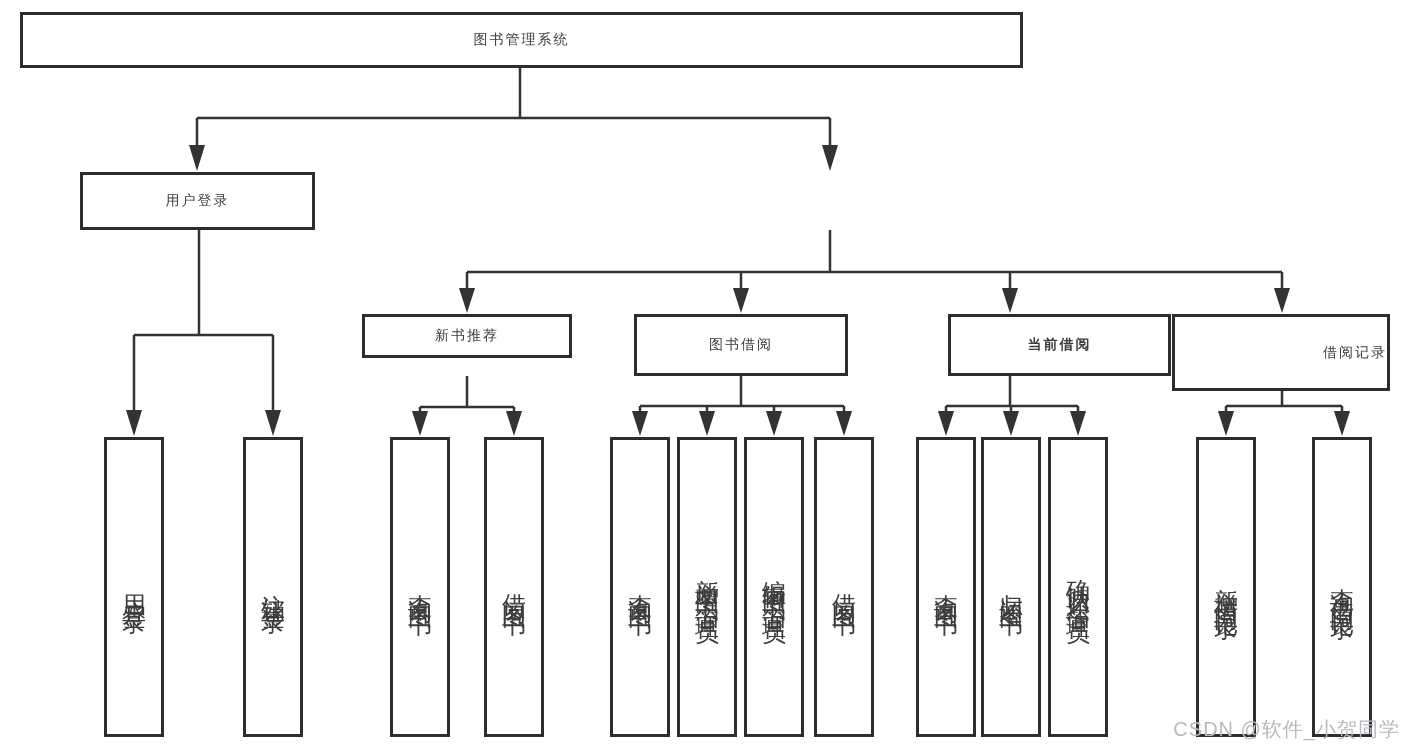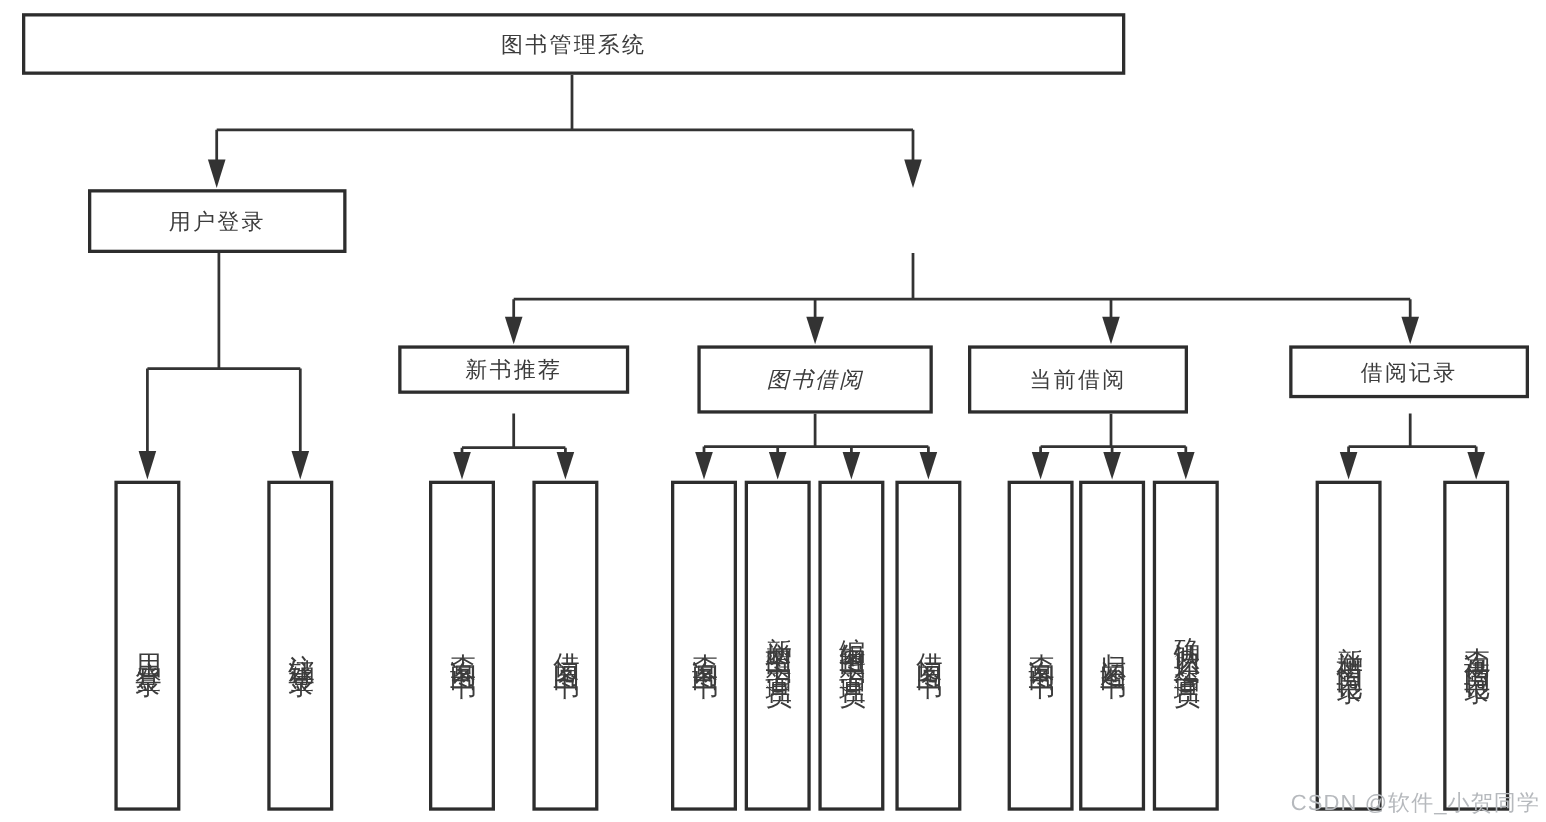--- a/index.html
+++ b/index.html
@@ -25,21 +25,21 @@
     position: absolute;
     box-sizing: border-box;
     background: #ffffff;
     border: 3px solid #2d2d2d;
     display: flex;
     align-items: center;
     justify-content: center;
     z-index: 2;
   }
   .hlabel {
-    font-size: 20px;
+    font-size: 14px;
     letter-spacing: 2px;
     color: #3c3c3c;
     white-space: nowrap;
   }
   .vtext {
     writing-mode: vertical-rl;
     text-orientation: mixed;
     font-size: 24px;
     letter-spacing: 6px;
     line-height: 1;
@@ -111,27 +111,27 @@
     <span class="hlabel">图书管理系统</span>
   </div>
 
   <div class="box" style="left:80px; top:172px; width:235px; height:58px;">
     <span class="hlabel">用户登录</span>
   </div>
 
   <div class="box" style="left:362px; top:314px; width:210px; height:44px;">
     <span class="hlabel">新书推荐</span>
   </div>
-  <div class="box" style="left:634px; top:314px; width:214px; height:62px;font-style:italic;">
+  <div class="box" style="left:634px; top:314px; width:214px; height:62px;">
     <span class="hlabel">图书借阅</span>
   </div>
-  <div class="box" style="left:880px; top:314px; width:200px; height:62px;">
+  <div class="box" style="left:948px; top:314px; width:223px; height:62px;font-weight:bold;">
     <span class="hlabel">当前借阅</span>
   </div>
-  <div class="box" style="left:1172px; top:314px; width:218px; height:48px;">
+  <div class="box" style="left:1172px; top:314px; width:218px; height:77px;justify-content:flex-end;">
     <span class="hlabel">借阅记录</span>
   </div>
 
   <div class="box" style="left:104px; top:437px; width:60px; height:300px;">
     <span class="vtext">用户登录</span>
   </div>
   <div class="box" style="left:243px; top:437px; width:60px; height:300px;">
     <span class="vtext">注销登录</span>
   </div>
 

